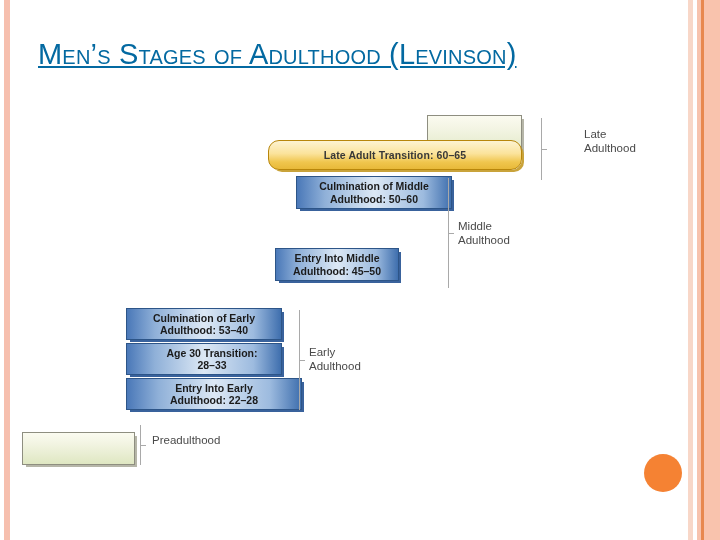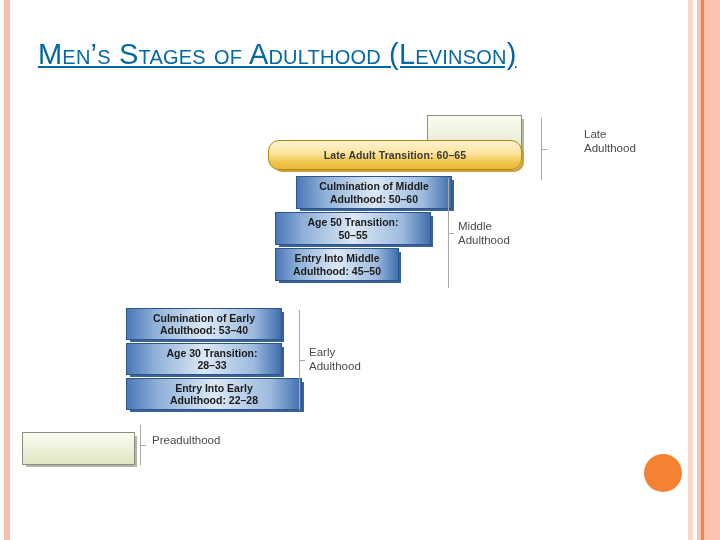--- a/index.html
+++ b/index.html
@@ -138,22 +138,20 @@
 
   <div id="diagram">
 
     <div class="box green" style="left:427px; top:115px; width:95px; height:42px;"></div>
 
     <div class="box gold" style="left:268px; top:140px; width:254px; height:30px;border-radius:11px;">Late Adult Transition: 60–65</div>
 
     <div class="box blue" style="left:275px; top:176px; width:156px; height:33px;margin-left:21px;">Culmination of Middle
 Adulthood: 50–60</div>
 
-    <div class="box blue" style="left:275px; top:212px; width:156px; height:33px;">Age 50 Transition:
-50–55</div>
 
     <div class="box blue" style="left:275px; top:248px; width:124px; height:33px;">Entry Into Middle
 Adulthood: 45–50</div>
 
 
     <div class="box blue" style="left:126px; top:308px; width:156px; height:32px;">Culmination of Early
 Adulthood: 53–40</div>
 
     <div class="box blue" style="left:126px; top:343px; width:156px; height:32px;padding-left:16px;">Age 30 Transition:
 28–33</div>

